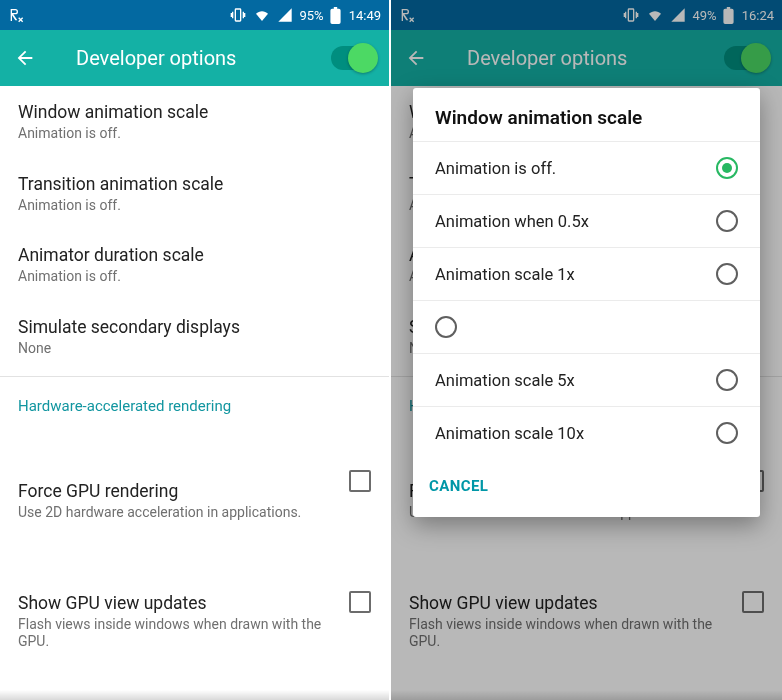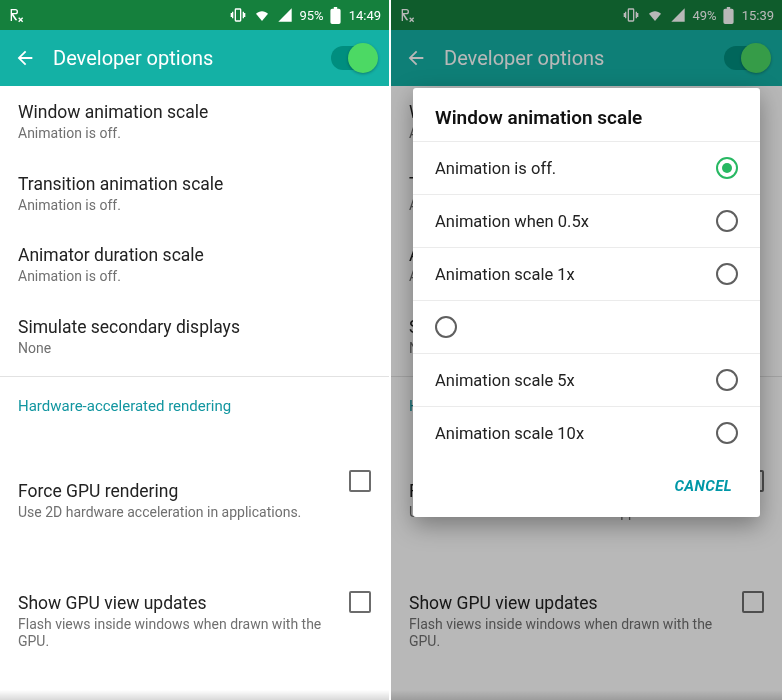--- a/index.html
+++ b/index.html
@@ -3,27 +3,27 @@
 <meta charset="utf-8">
 <style>
   * { box-sizing: border-box; margin: 0; padding: 0; }
   body { font-family: Roboto, -apple-system, Helvetica, Arial, sans-serif; background:#ccc; font-size:14px; }
 
   .container { display:flex; width:782px; height:700px; background:#fff; }
   .phone { width:50%; height:100%; position:relative; overflow:hidden; display:flex; flex-direction:column; border-right:2px solid #fff;}
   .phone:last-child { border-right:none; }
 
   
-  .statusbar { height:30px; background:#15803d; color:#fff; display:flex; align-items:center; justify-content:flex-end; padding:0 8px; gap:6px; font-size:13px; font-weight:400;}
+  .statusbar { height:30px; background:#0369a1; color:#fff; display:flex; align-items:center; justify-content:flex-end; padding:0 8px; gap:6px; font-size:13px; font-weight:400;}
   .statusbar .left-icon { margin-right:auto; display:flex; align-items:center; }
   .statusbar .ico { display:inline-flex; align-items:center; justify-content:center; }
   .statusbar svg { display:block; }
 
   
-  .toolbar { height:56px; background:#14b1a5; color:#fff; display:flex; align-items:center; padding:0 14px; gap:17px; }
+  .toolbar { height:56px; background:#14b1a5; color:#fff; display:flex; align-items:center; padding:0 14px; gap:40px; }
   .toolbar .title { font-size:20px; font-weight:400; flex:1; }
   .back-arrow { display:inline-flex; }
   .toggle { width:44px; height:24px; background:#008e7f; border-radius:12px; position:relative; }
   .toggle .thumb { position:absolute; right:-3px; top:-3px; width:30px; height:30px; border-radius:50%; background:#4cd964; box-shadow:0 1px 3px rgba(0,0,0,.3); }
 
   
   .list { flex:1; overflow:hidden; background:#fff; }
   .item { padding:16px 18px 15px; }
   .item .pri { font-size:17.5px; color:#222; margin-bottom:3px; }
   .item .sec { font-size:14px; color:#707070; line-height:1.25; }
@@ -38,21 +38,21 @@
 
   
   .dialog { position:absolute; left:22px; right:22px; top:88px; background:#fff; border-radius:3px; box-shadow:0 8px 24px rgba(0,0,0,.35); padding:18px 0 6px; }
   .dialog-title { font-size:19px; font-weight:600; color:#111; padding:0 22px 12px; }
   .dlg-opts {}
   .dlg-opt { display:flex; align-items:center; justify-content:space-between; padding:15px 22px; font-size:16.5px; color:#222; border-top:1px solid #ebebeb; }
   .dlg-opt:first-child { border-top:1px solid #ebebeb; }
   .radio { width:22px; height:22px; border:2px solid #5f5f5f; border-radius:50%; position:relative; flex-shrink:0; }
   .radio.selected { border-color:#27b862; }
   .radio.selected::after { content:""; position:absolute; inset:4px; background:#27b862; border-radius:50%; }
-  .dlg-actions { display:flex; justify-content:flex-end; padding:8px 16px 6px;font-style:italic; }
+  .dlg-actions { display:flex; justify-content:flex-start; padding:8px 4px 6px; }
   .dlg-cancel { color:#0097a7; font-weight:700; font-size:15px; letter-spacing:.4px; padding:10px 12px; }
 
   
   .phone::after { content:""; position:absolute; left:0; right:0; bottom:0; height:10px; background:linear-gradient(rgba(0,0,0,0),rgba(0,0,0,.15)); pointer-events:none;}
 </style>
 </head>
 <body>
 
 <div class="container">
 
@@ -162,21 +162,21 @@
         <svg width="16" height="16" viewBox="0 0 24 24" fill="#fff">
             <path d="M2 22h20V2L2 22z"></path>
           </svg>
       </span>
       <span>49%</span>
       <span class="ico">
         <svg width="11" height="17" viewBox="0 0 12 20" fill="#fff">
             <path d="M4 0h4v2h2a2 2 0 012 2v14a2 2 0 01-2 2H2a2 2 0 01-2-2V4a2 2 0 012-2h2V0z"></path>
           </svg>
       </span>
-      <span style="margin-left:2px;">15:39</span>
+      <span style="margin-left:2px;">16:24</span>
     </div>
 
     <div class="toolbar">
       <span class="back-arrow">
         <svg width="22" height="22" viewBox="0 0 24 24" fill="#fff">
             <path d="M20 11H7.8l5.6-5.6L12 4l-8 8 8 8 1.4-1.4L7.8 13H20z"></path>
           </svg>
       </span>
       <span class="title">Developer options</span>
       <span class="toggle">

